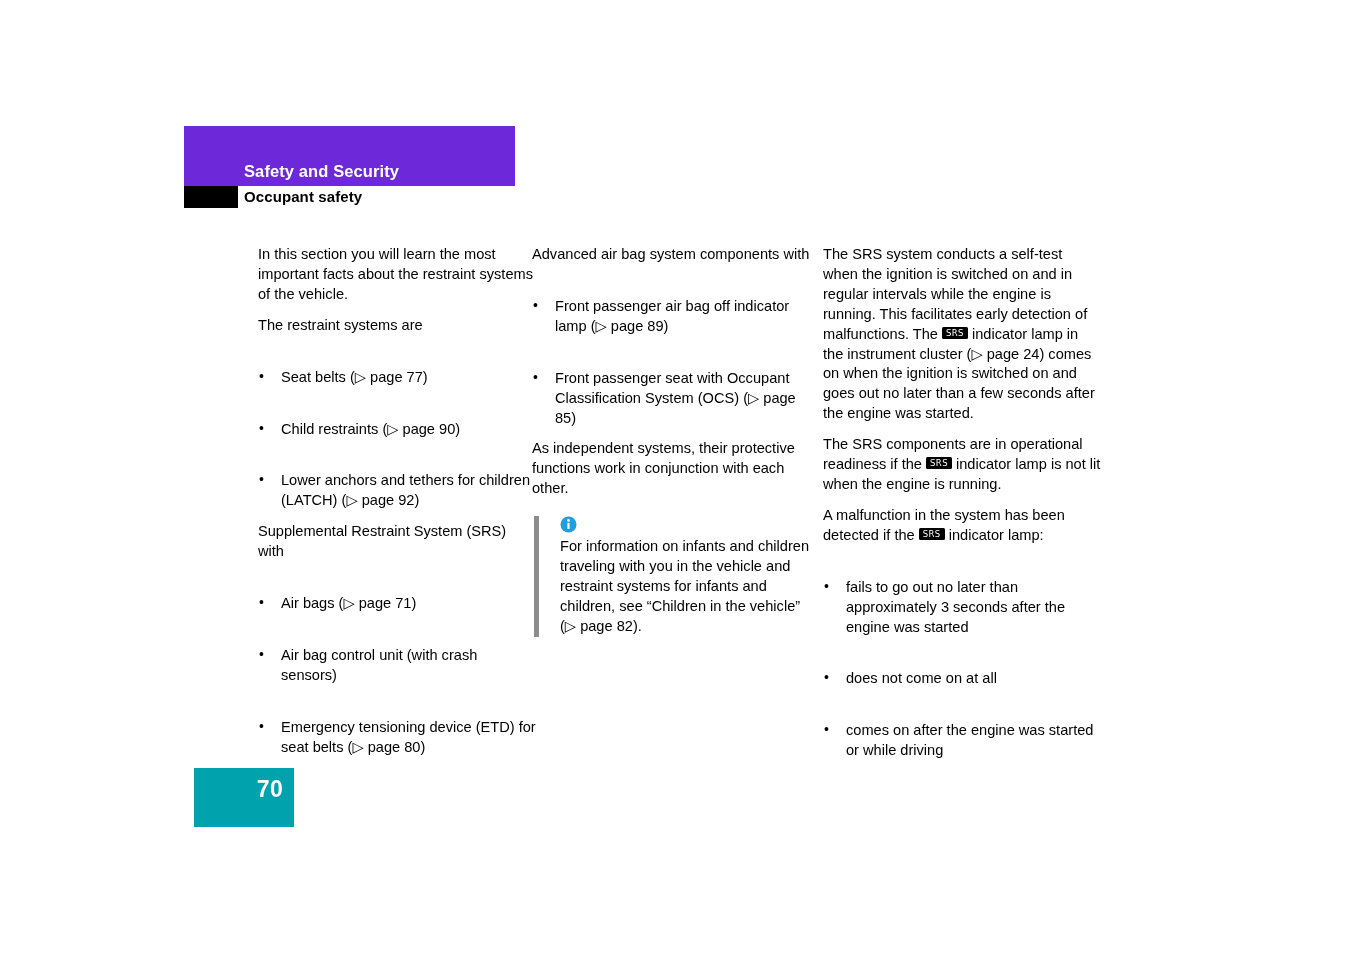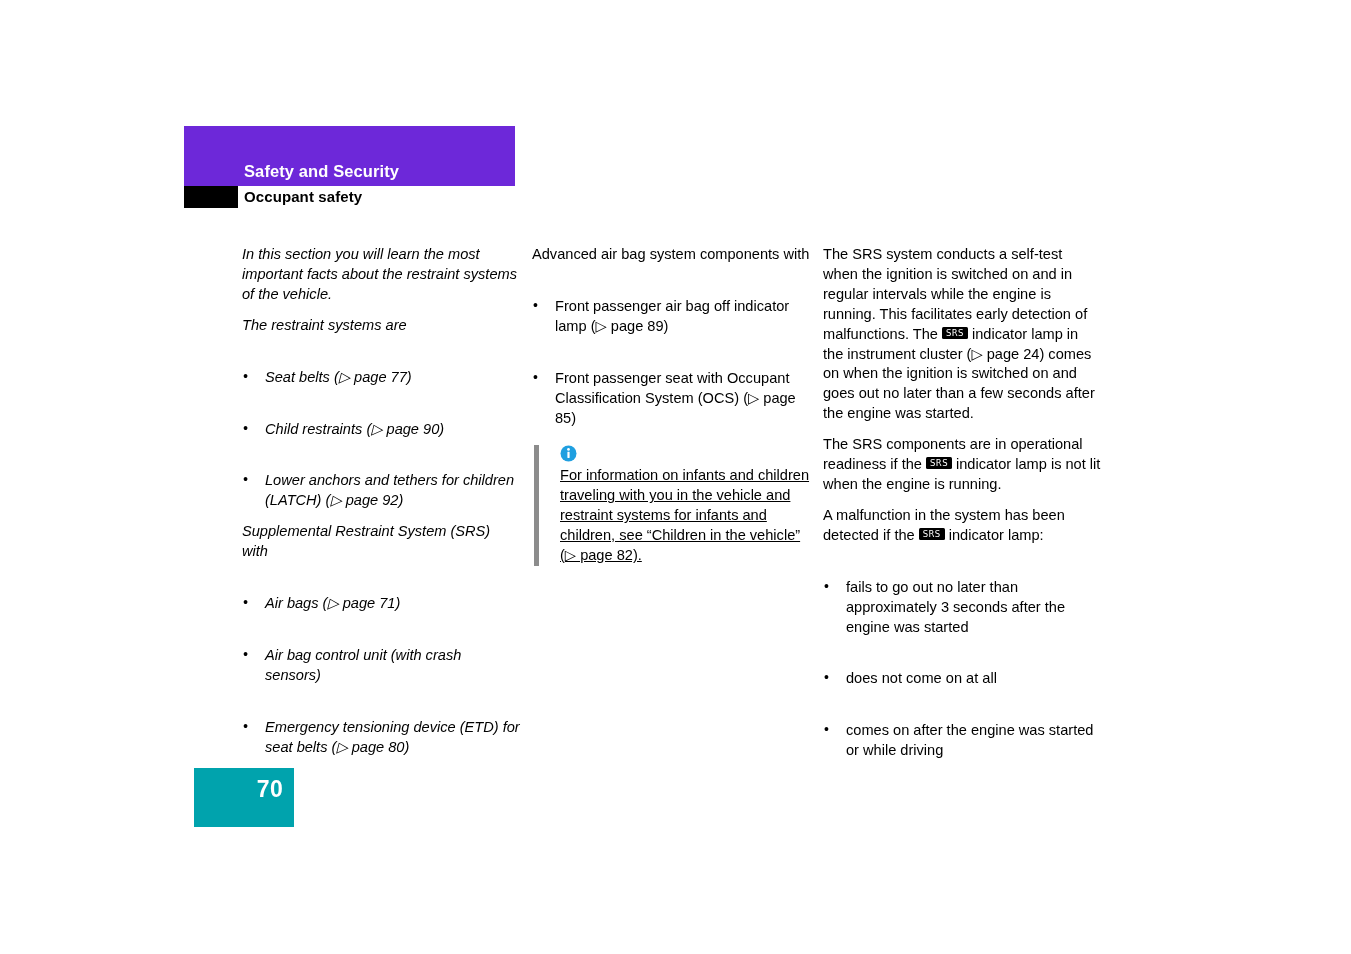--- a/index.html
+++ b/index.html
@@ -55,21 +55,21 @@
   }
 
   
   .column {
     position: absolute;
     top: 245px;
     width: 278px;
     font-size: 14.6px;
     line-height: 19.9px;
   }
-  #col-1 { left: 242px; font-style: italic; }
+  #col-1 { left: 258px; }
   #col-2 { left: 532px; }
   #col-3 { left: 823px; }
 
   .para {
     margin: 0 0 11px 0;
   }
 
   ul.bullets {
     list-style: none;
     margin: 0 0 11px 0;
@@ -185,31 +185,32 @@
 
 <div class="column" id="col-2">
 
   <p class="para">Advanced air bag system components with</p>
 
   <ul class="bullets">
     <li>Front passenger air bag off indicator lamp (▷ page 89)</li>
     <li>Front passenger seat with Occupant Classification System (OCS) (▷ page 85)</li>
   </ul>
 
+  <p class="para">As independent systems, their protective functions work in conjunction with each other.</p>
 
   <div class="note-box">
     <div class="note-rule"></div>
     <span class="info-icon">
       <svg width="17" height="17" viewBox="0 0 17 17" xmlns="http://www.w3.org/2000/svg">
         <circle cx="8.5" cy="8.5" r="8" fill="#1f9fe0"></circle>
         <rect x="7.4" y="6.7" width="2.2" height="6.2" rx="0.4" fill="#ffffff"></rect>
         <circle cx="8.5" cy="4.4" r="1.35" fill="#ffffff"></circle>
       </svg>
     </span>
-    <p class="para" style="margin-bottom:0;text-decoration:underline;">For information on infants and children traveling with you in the vehicle and restraint systems for infants and children, see “Children in the vehicle” (▷ page 82).</p>
+    <p class="para" style="margin-bottom:0;">For information on infants and children traveling with you in the vehicle and restraint systems for infants and children, see “Children in the vehicle” (▷ page 82).</p>
   </div>
 
 </div>
 
 <div class="column" id="col-3">
 
   <p class="para"><span>The SRS system conducts a self-test when the ignition is switched on and in regular intervals while the engine is running. This facilitates early detection of malfunctions. The </span><span class="srs-badge">SRS</span><span> indicator lamp in the instrument cluster (▷ page 24) comes on when the ignition is switched on and goes out no later than a few seconds after the engine was started.</span></p>
 
   <p class="para"><span>The SRS components are in operational readiness if the </span><span class="srs-badge">SRS</span><span> indicator lamp is not lit when the engine is running.</span></p>
 

